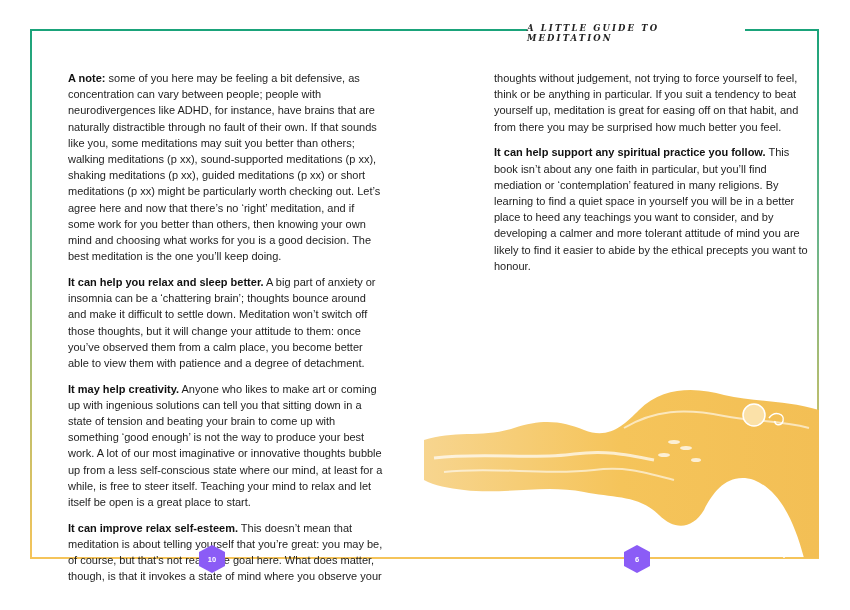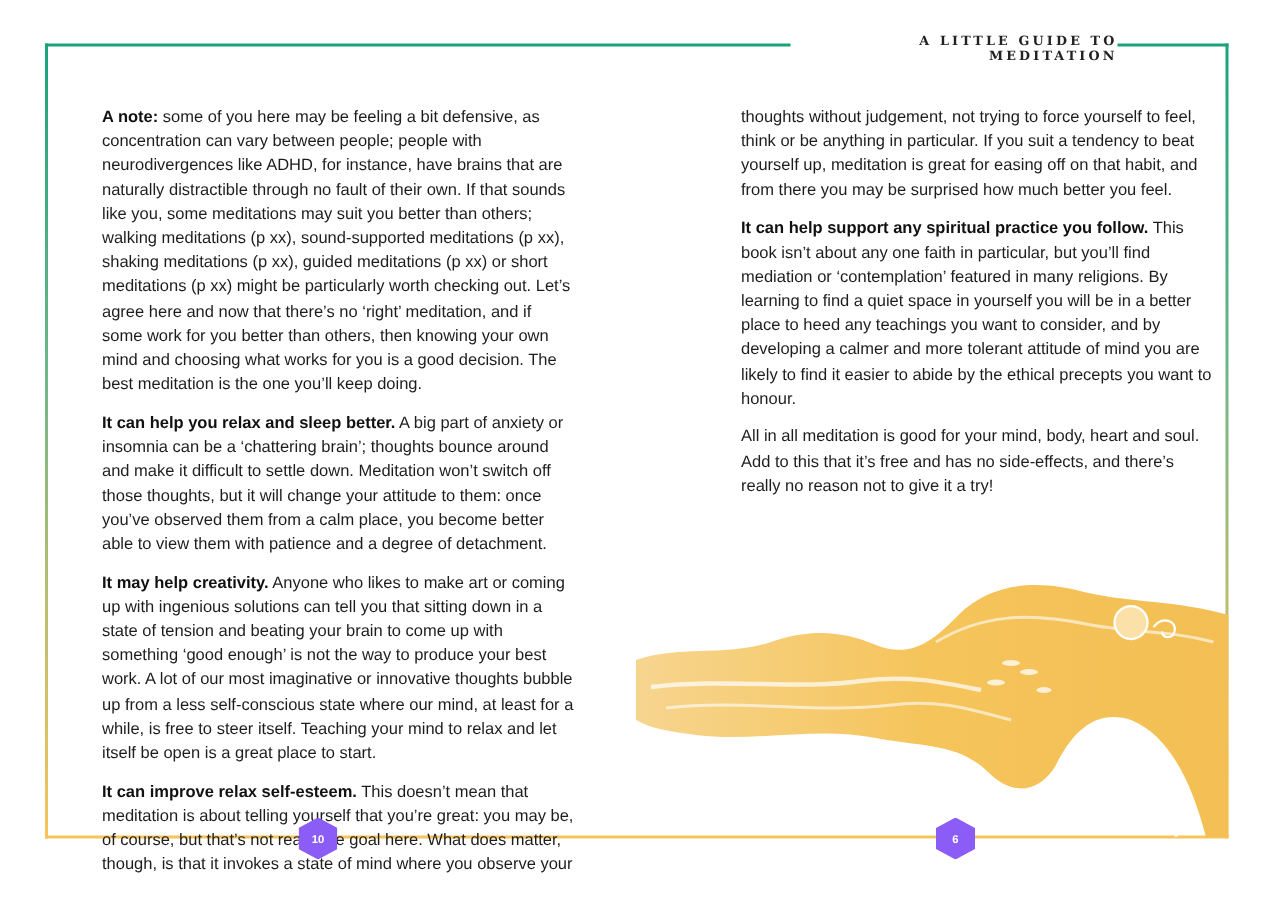--- a/index.html
+++ b/index.html
@@ -19,23 +19,23 @@
   .frame-top-a {
     position: absolute; left: 30px; top: 29px; width: 497px; height: 2px; background: #1aa37a;
   }
   .frame-top-b {
     position: absolute; left: 745px; top: 29px; width: 74px; height: 2px; background: #1aa37a;
   }
   .frame-bottom {
     position: absolute; left: 30px; top: 557px; width: 789px; height: 2px; background: #f5c45a;
   }
   .running-head {
-    position: absolute; left: 527px; top: 23px; width: 218px; text-align: right;
+    position: absolute; left: 527px; top: 23px; width: 218px; text-align: left;
     font-family: "DejaVu Serif", "Liberation Serif", serif;
-    font-size: 8.5px; letter-spacing: 2.1px; color: #222; font-weight: bold;
+    font-size: 8.5px; letter-spacing: 2.1px; color: #222; font-weight: bold; font-style: italic;
   }
   .col {
     position: absolute; top: 70px; width: 315px;
     font-size: 11px; line-height: 16.2px; color: #1d1d1d;
   }
   .col-left { left: 68px; }
   .col-right { left: 494px; }
   .col p { margin: 0 0 9.5px 0; }
   .col b { font-weight: 900; color: #111; }
   .illustration {
@@ -65,21 +65,20 @@
 <div class="col col-left">
   <p><b>A note:</b><span> some of you here may be feeling a bit defensive, as concentration can vary between people; people with neurodivergences like ADHD, for instance, have brains that are naturally distractible through no fault of their own. If that sounds like you, some meditations may suit you better than others; walking meditations (p xx), sound-supported meditations (p xx), shaking meditations (p xx), guided meditations (p xx) or short meditations (p xx) might be particularly worth checking out. Let’s agree here and now that there’s no ‘right’ meditation, and if some work for you better than others, then knowing your own mind and choosing what works for you is a good decision. The best meditation is the one you’ll keep doing.</span></p>
   <p><b>It can help you relax and sleep better.</b><span> A big part of anxiety or insomnia can be a ‘chattering brain’; thoughts bounce around and make it difficult to settle down. Meditation won’t switch off those thoughts, but it will change your attitude to them: once you’ve observed them from a calm place, you become better able to view them with patience and a degree of detachment.</span></p>
   <p><b>It may help creativity.</b><span> Anyone who likes to make art or coming up with ingenious solutions can tell you that sitting down in a state of tension and beating your brain to come up with something ‘good enough’ is not the way to produce your best work. A lot of our most imaginative or innovative thoughts bubble up from a less self-conscious state where our mind, at least for a while, is free to steer itself. Teaching your mind to relax and let itself be open is a great place to start.</span></p>
   <p><b>It can improve relax self-esteem.</b><span> This doesn’t mean that meditation is about telling yourself that you’re great: you may be, of course, but that’s not really the goal here. What does matter, though, is that it invokes a state of mind where you observe your</span></p>
 </div>
 
 <div class="col col-right">
   <p><span>thoughts without judgement, not trying to force yourself to feel, think or be anything in particular. If you suit a tendency to beat yourself up, meditation is great for easing off on that habit, and from there you may be surprised how much better you feel.</span></p>
   <p><b>It can help support any spiritual practice you follow.</b><span> This book isn’t about any one faith in particular, but you’ll find mediation or ‘contemplation’ featured in many religions. By learning to find a quiet space in yourself you will be in a better place to heed any teachings you want to consider, and by developing a calmer and more tolerant attitude of mind you are likely to find it easier to abide by the ethical precepts you want to honour.</span></p>
-  <p><span>All in all meditation is good for your mind, body, heart and soul. Add to this that it’s free and has no side-effects, and there’s really no reason not to give it a try!</span></p>
 </div>
 
 <svg class="illustration" viewBox="0 0 395 178" preserveAspectRatio="none">
   <defs>
     <linearGradient id="riv" x1="0" y1="0" x2="1" y2="0">
       <stop offset="0" stop-color="#f7d58f"></stop>
       <stop offset="0.5" stop-color="#f5c45a"></stop>
       <stop offset="1" stop-color="#f3bf55"></stop>
     </linearGradient>
   </defs>

